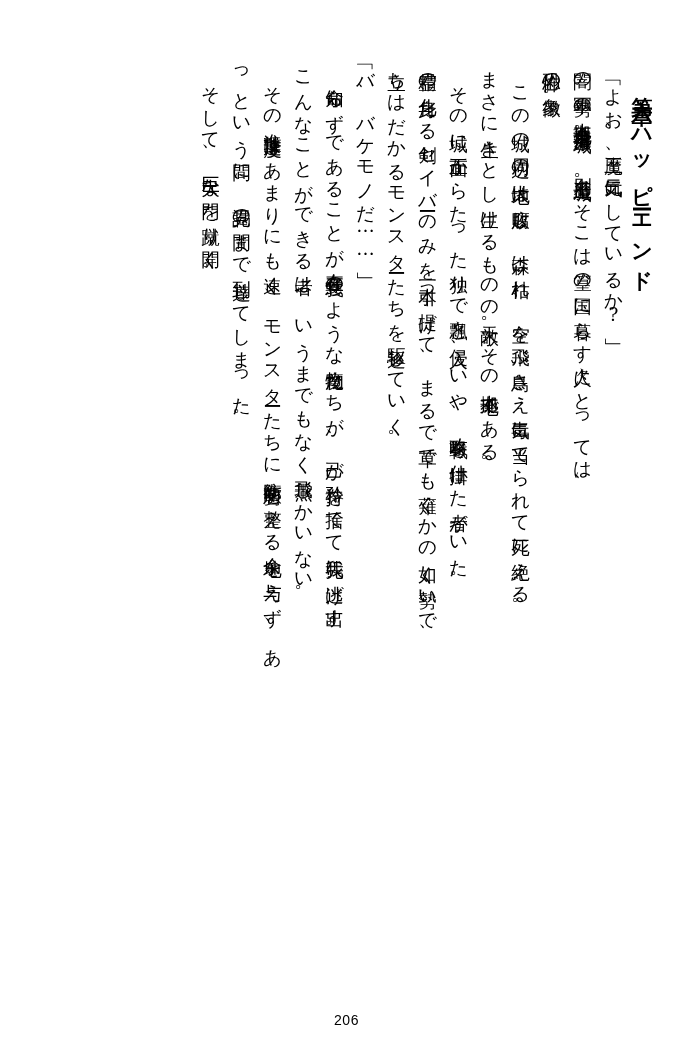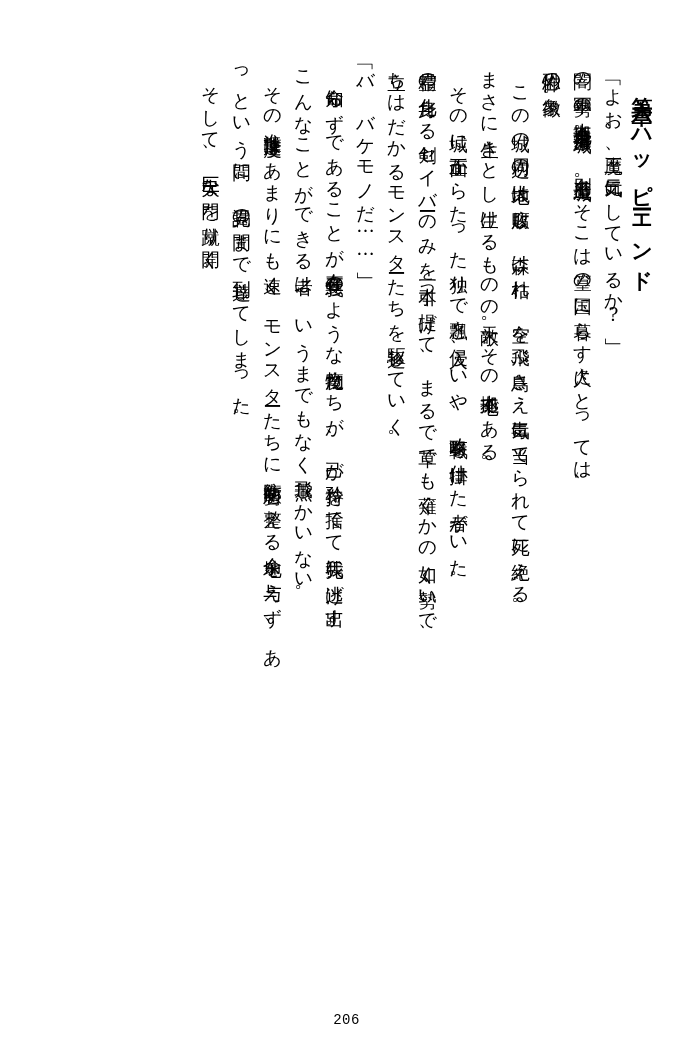--- a/index.html
+++ b/index.html
@@ -67,21 +67,21 @@
   .vline.indent-small {
     padding-top: 6px;
   }
 
   .page-number {
     position: absolute;
     bottom: 22px;
     left: 0;
     right: 0;
     text-align: center;
-    font-family: Liberation Mono, monospace;
+    font-family: Liberation Sans, sans-serif;
     font-size: 14px;
     color: #000;
     letter-spacing: 0.5px;
   }
 </style>
 </head>
 <body>
 
 <div class="page">
 

